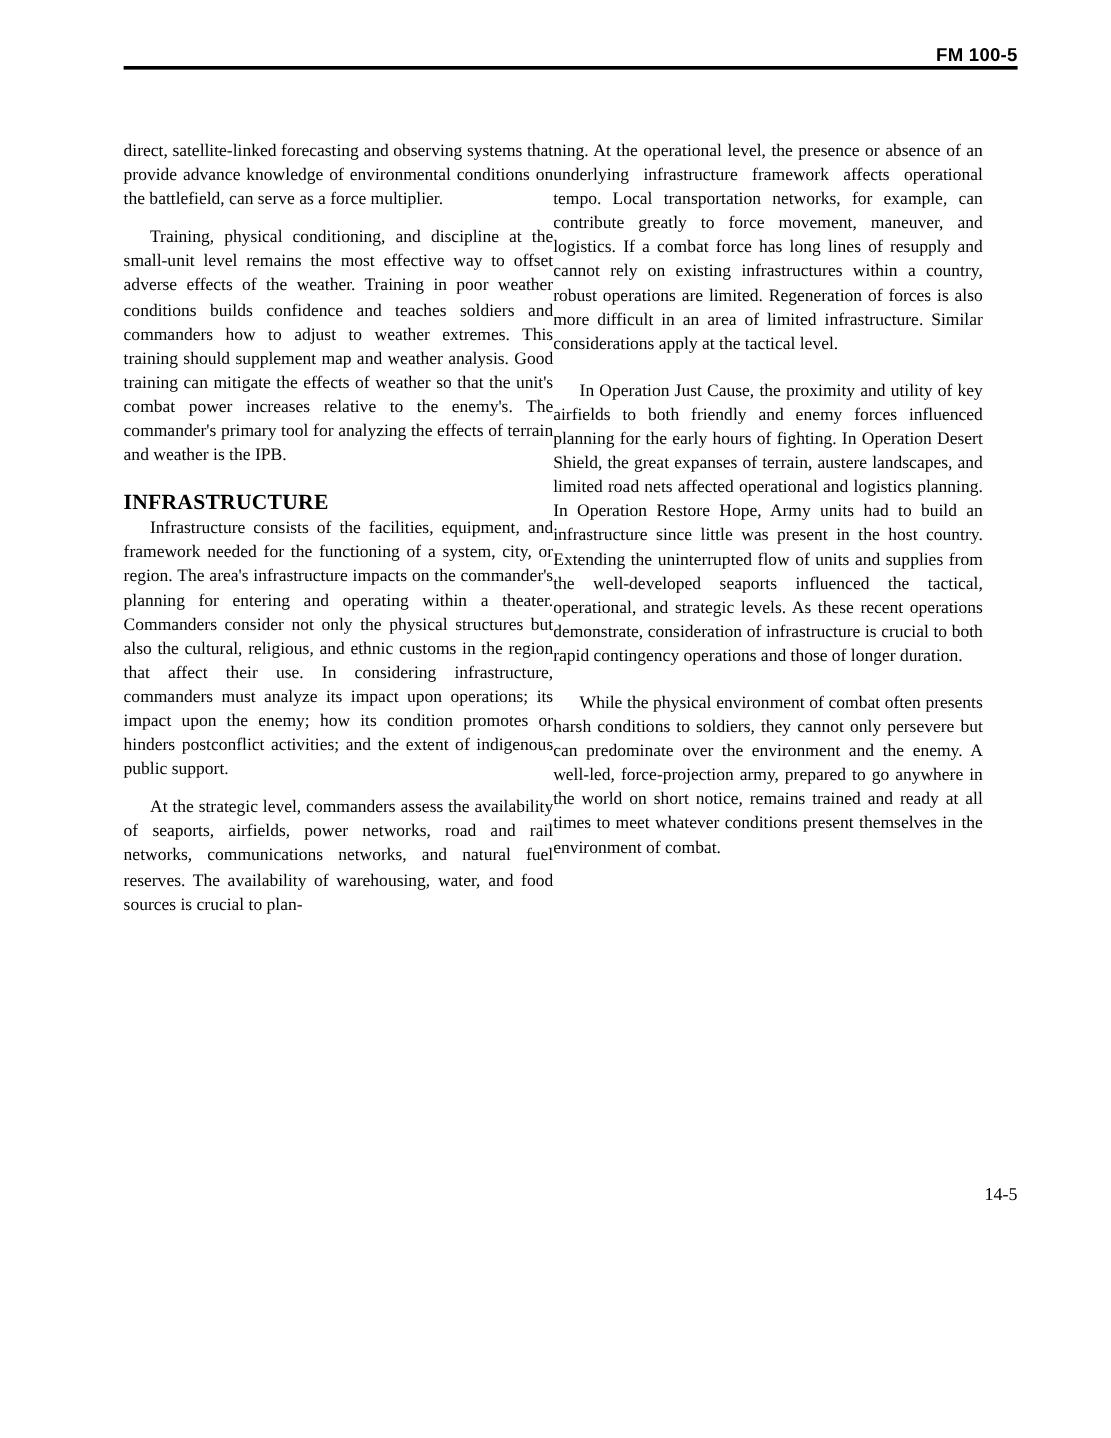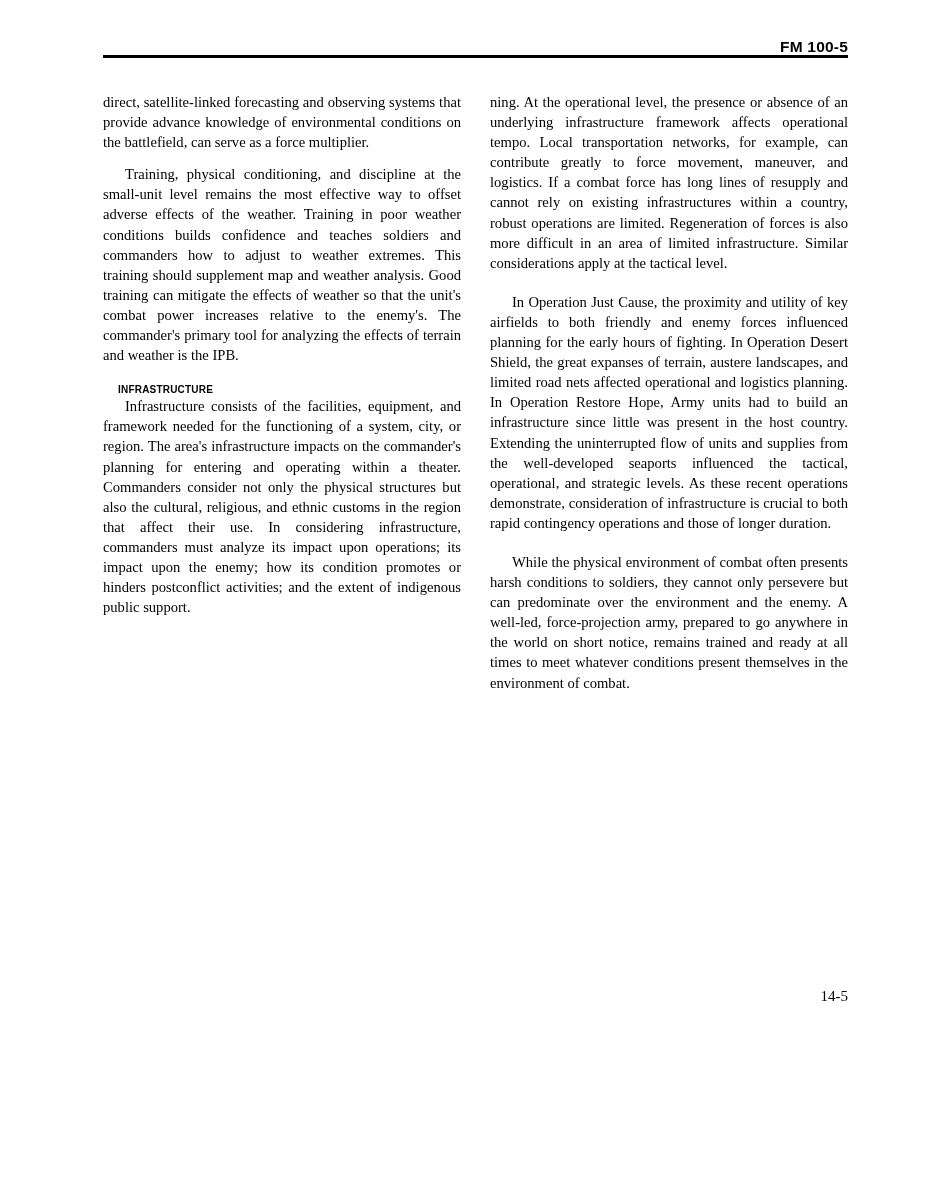--- a/index.html
+++ b/index.html
@@ -40,49 +40,48 @@
     right: 0;
     top: 0;
     font-family: "Liberation Sans", sans-serif;
     font-weight: bold;
     font-size: 15.5px;
     letter-spacing: 0.2px;
     line-height: 18px;
   }
   .columns {
     position: absolute;
-    top: 92px;
+    top: 116px;
     left: 103px;
     width: 745px;
     display: flex;
     flex-direction: row;
-    justify-content: space-between;
   }
   .col {
     width: 358px;
   }
   p {
     margin: 0 0 12px 0;
     font-size: 14.6px;
     line-height: 20.1px;
     text-align: justify;
     text-justify: inter-word;
     hyphens: manual;
   }
   p.indent {
     text-indent: 22px;
   }
   p.noindent {
     text-indent: 0;
   }
   h2.section-head {
-    font-family: Liberation Sans, sans-serif;
+    font-family: Liberation Serif, serif;
     font-weight: bold;
-    font-size: 10px;
-    margin: 18px 0 1px 15px;
+    font-size: 18px;
+    margin: 18px 0 1px 0;
     letter-spacing: 0.2px;
   }
   .gap-lg { margin-bottom: 19px; }
   .footer {
     position: absolute;
     right: 78px;
     bottom: 45px;
     font-family: Liberation Serif, serif;
     font-size: 15px;
   }
@@ -97,20 +96,21 @@
     <div class="header-title">FM 100-5</div>
   </div>
 
   <div class="columns">
 
     <div class="col">
       <p class="noindent">direct, satellite-linked forecasting and observing systems that provide advance knowledge of environmental conditions on the battlefield,  can serve as a force multiplier.</p>
       <p class="indent gap-lg">Training, physical conditioning, and discipline at the small-unit level remains the most effective way to offset adverse effects of the weather. Training in poor weather conditions builds confidence and teaches soldiers and commanders how to adjust to weather extremes.  This training should supplement map and weather analysis.  Good training can mitigate the effects of weather so that the unit's combat power increases relative to the enemy's.  The commander's primary tool for analyzing the effects of terrain and weather is the IPB.</p>
       <h2 class="section-head">INFRASTRUCTURE</h2>
       <p class="indent">Infrastructure consists of the facilities, equipment, and framework needed for the functioning of a system, city, or region. The area's infrastructure impacts on the commander's planning for entering and operating within a theater.  Commanders consider not only the physical structures but also the cultural, religious, and ethnic customs in the region that affect their use. In considering infrastructure, commanders must analyze its impact upon operations; its impact upon the enemy; how its condition promotes or hinders postconflict activities; and the extent of indigenous public support.</p>
+      <p class="indent">At the strategic level, commanders assess the availability of seaports, airfields, power networks, road and rail networks, communications networks, and natural fuel reserves. The availability of warehousing, water, and food sources is crucial to plan-</p>
     </div>
 
     <div class="col">
       <p class="noindent gap-lg">ning. At the operational level, the presence or absence of an underlying infrastructure framework affects operational tempo.  Local transportation networks, for example, can contribute greatly to force movement, maneuver, and logistics.  If a combat force has long lines of resupply and cannot rely on existing infrastructures within a country, robust operations are limited. Regeneration of forces is also more difficult in an area of limited infrastructure.  Similar considerations apply at the tactical level.</p>
       <p class="indent gap-lg">In Operation Just Cause, the proximity and utility of key airfields to both friendly and enemy forces influenced planning for the early hours of fighting.  In Operation Desert Shield, the great expanses of terrain, austere landscapes, and limited road nets affected operational and logistics planning. In Operation Restore Hope, Army units had to build an infrastructure since little was present in the host country.  Extending the uninterrupted flow of units and supplies from the well-developed seaports influenced the tactical, operational, and strategic levels.  As these recent operations demonstrate, consideration of infrastructure is crucial to both rapid contingency operations and those of longer duration.</p>
       <p class="indent">While the physical environment of combat often presents harsh conditions to soldiers, they cannot only persevere but can predominate over the environment and the enemy.  A well-led, force-projection army, prepared to go anywhere in the world on short notice, remains trained and ready at all times to meet whatever conditions present themselves in the environment of combat.</p>
     </div>
 
   </div>
 

